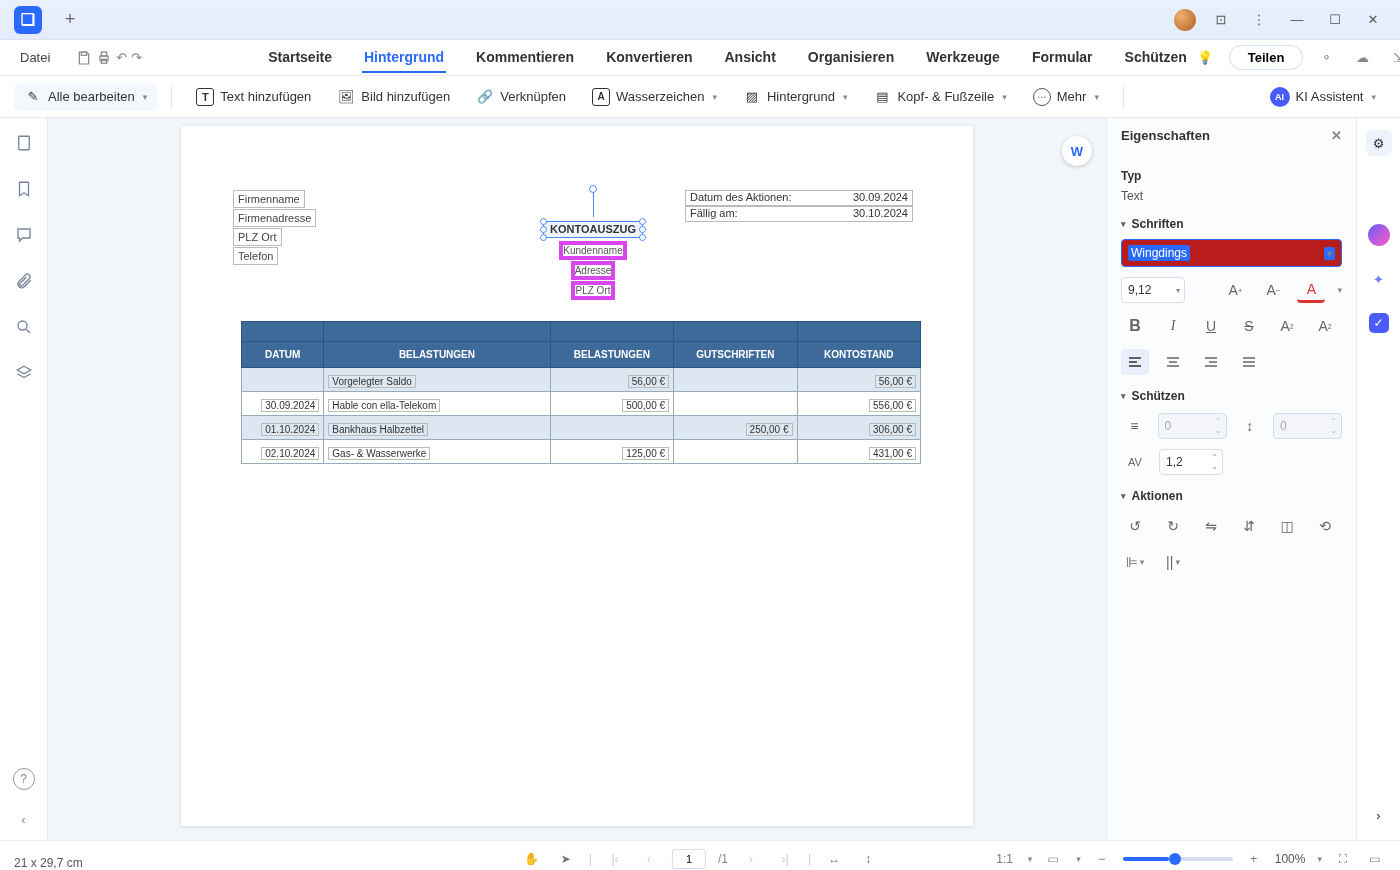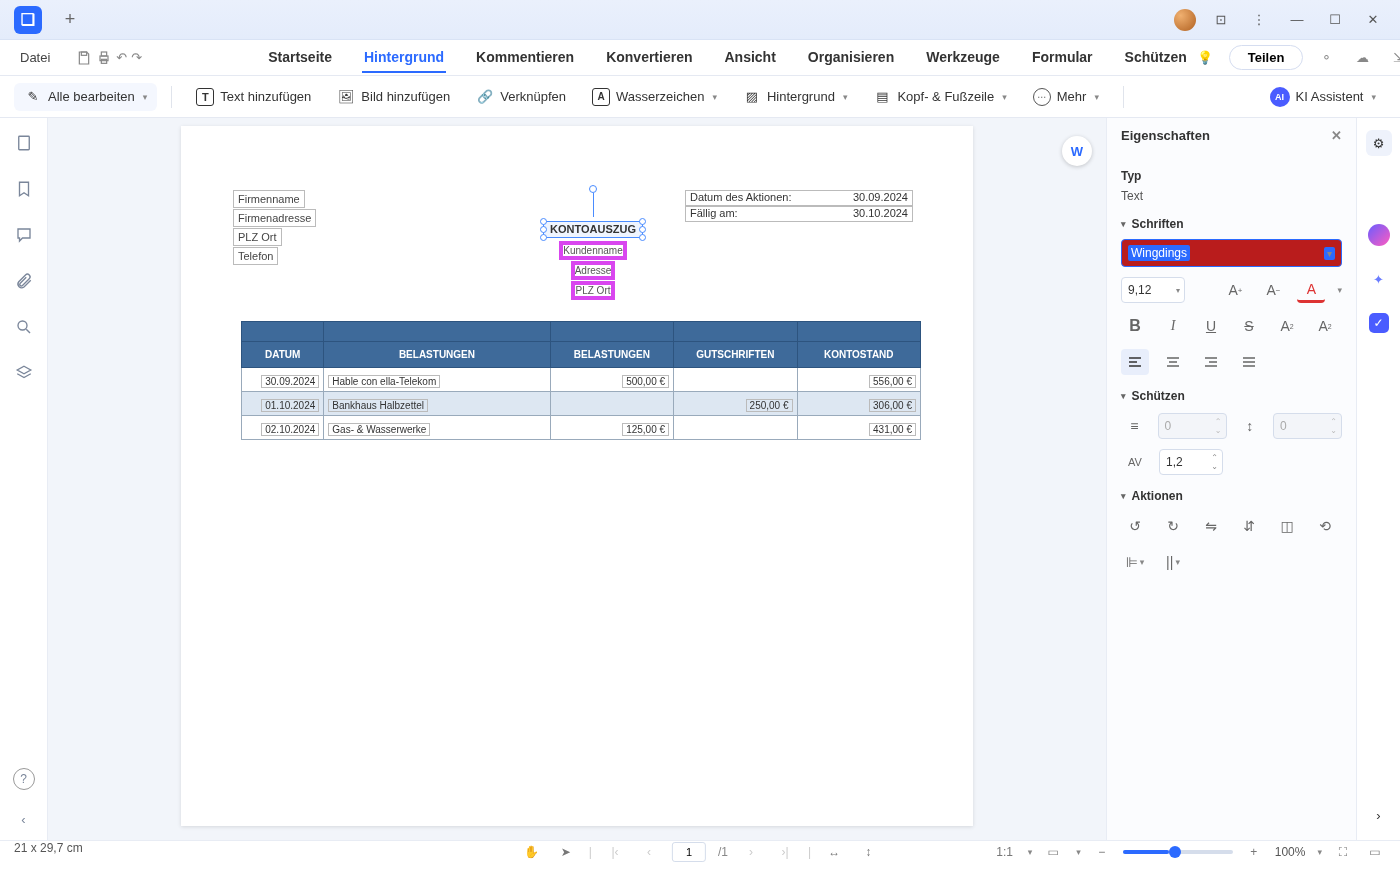--- a/index.html
+++ b/index.html
@@ -91,21 +91,21 @@
 .ico-btn.active{background:#e8eefb;color:#333;}
 .ico-btn svg{width:16px;height:16px;}
 .spin{width:72px;height:26px;border:1px solid #d5ddeb;border-radius:4px;background:#f3f5f9;display:flex;align-items:center;padding:0 6px;color:#aaa;font-size:12px;position:relative;}
 .spin .dd{position:absolute;right:4px;font-size:8px;color:#bbb;}
 
 
 .right-rail{width:44px;border-left:1px solid #e8ecf4;display:flex;flex-direction:column;align-items:center;padding-top:12px;gap:18px;position:relative;}
 .rr-ico{width:26px;height:26px;display:flex;align-items:center;justify-content:center;cursor:pointer;border-radius:6px;}
 
 
-.status{height:30px;border-top:1px solid #e8ecf4;display:flex;align-items:flex-start;padding:0 14px;font-size:12px;color:#555;}
+.status{height:30px;border-top:1px solid #e8ecf4;display:flex;align-items:flex-end;padding:0 14px;font-size:12px;color:#555;}
 .status .center{position:absolute;left:50%;transform:translateX(-50%);display:flex;align-items:center;gap:12px;}
 .sb-btn{width:22px;height:22px;display:flex;align-items:center;justify-content:center;color:#777;cursor:pointer;}
 .page-in{width:34px;height:20px;border:1px solid #d5ddeb;border-radius:3px;text-align:center;font-size:11px;}
 .status-right{margin-left:auto;display:flex;align-items:center;gap:10px;}
 .zoom-track{width:110px;height:4px;background:#d5ddeb;border-radius:2px;position:relative;}
 .zoom-fill{position:absolute;left:0;top:0;height:4px;background:#2b6aff;border-radius:2px;width:42%;}
 .zoom-thumb{position:absolute;left:42%;top:-4px;width:12px;height:12px;background:#2b6aff;border-radius:50%;}
 </style>
 </head>
 <body>
@@ -293,20 +293,27 @@
             </tr>
           <tr id="tblHead">
               <th style="width: 80px;">DATUM</th>
               <th style="width: 220px;">BELASTUNGEN</th>
               <th style="width: 120px;">BELASTUNGEN</th>
               <th style="width: 120px;">GUTSCHRIFTEN</th>
               <th style="width: 120px;">KONTOSTAND</th>
             </tr>
         </thead>
         <tbody id="tblBody">
+            <tr class="alt">
+              <td class="r"></td>
+              <td><span class="cellbox">Vorgelegter Saldo</span></td>
+              <td class="r"><span class="cellbox">56,00 €</span></td>
+              <td class="r"></td>
+              <td class="r"><span class="cellbox">56,00 €</span></td>
+            </tr>
             <tr>
               <td class="r"><span class="cellbox">30.09.2024</span></td>
               <td><span class="cellbox">Hable con ella-Telekom</span></td>
               <td class="r"><span class="cellbox">500,00 €</span></td>
               <td class="r"></td>
               <td class="r"><span class="cellbox">556,00 €</span></td>
             </tr>
             <tr class="alt">
               <td class="r"><span class="cellbox">01.10.2024</span></td>
               <td><span class="cellbox">Bankhaus Halbzettel</span></td>

